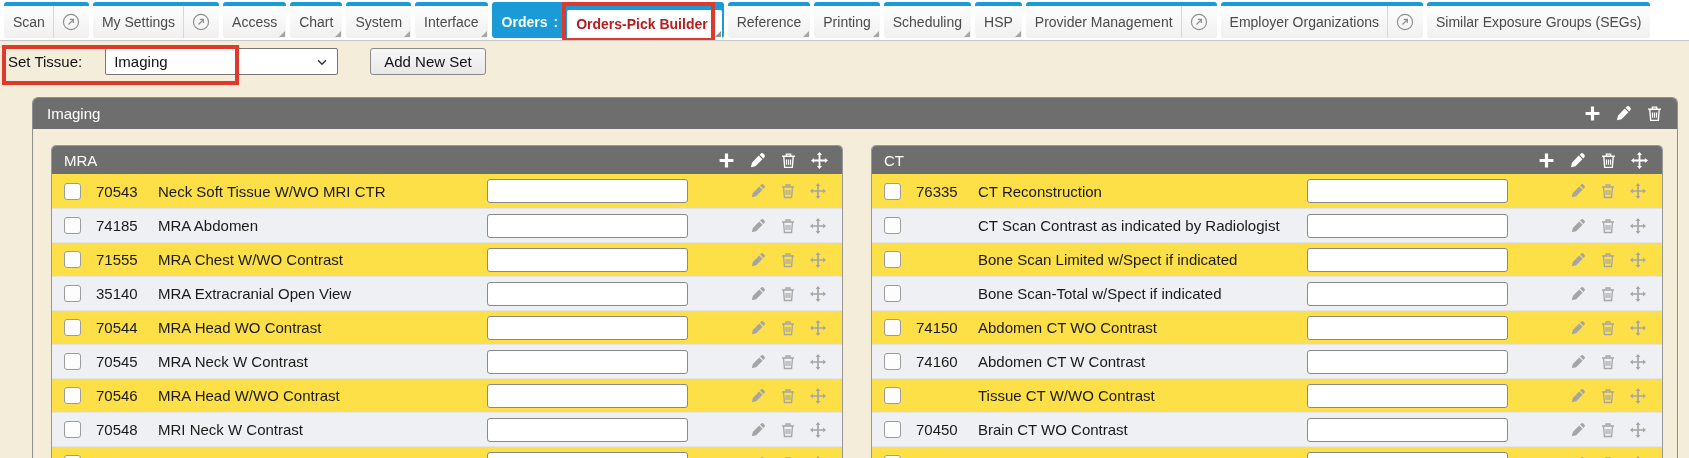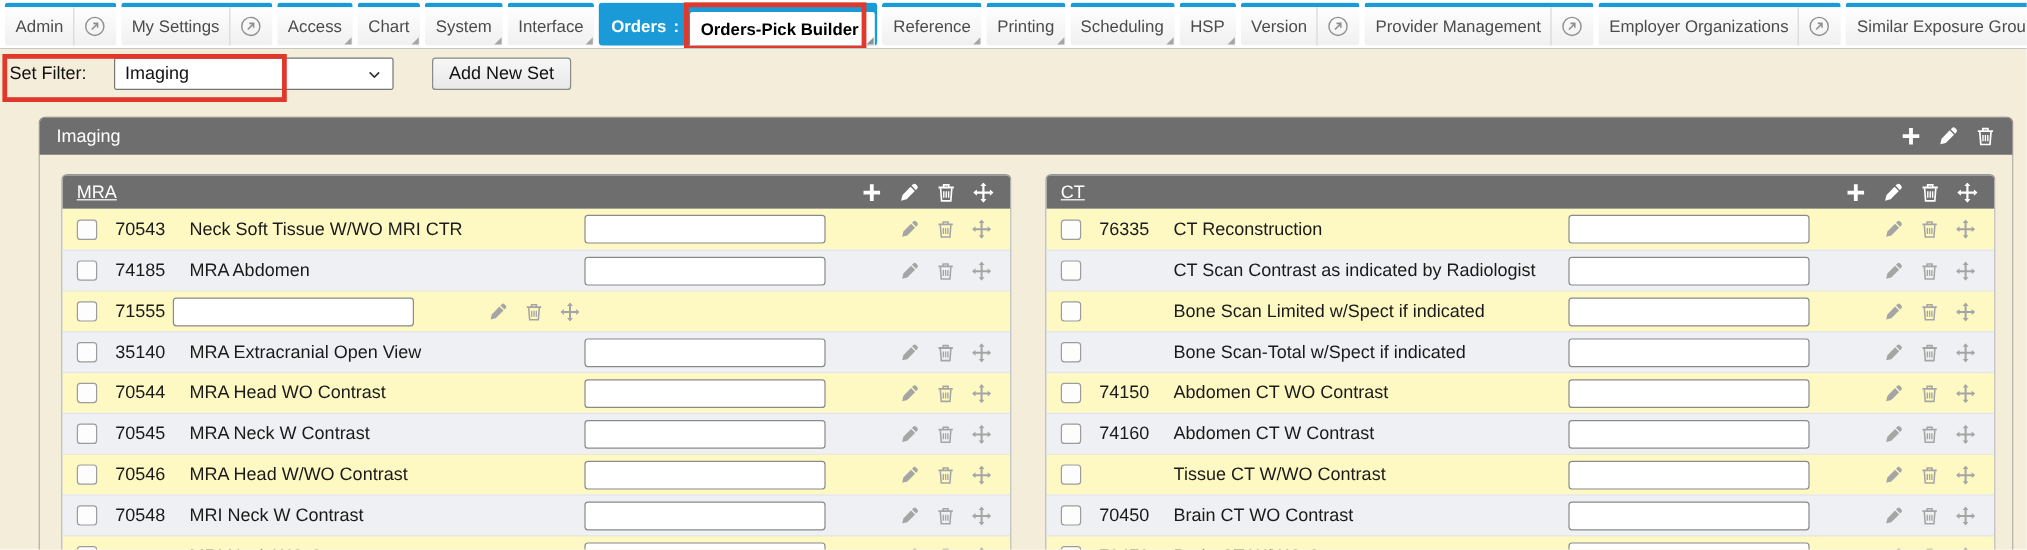--- a/index.html
+++ b/index.html
@@ -15,21 +15,21 @@
     background:linear-gradient(#fefefe,#f0f0f0);
     border-top:4px solid var(--blue); border-radius:3px; cursor:pointer; }
   .tab-ext { display:flex; align-items:center; align-self:stretch;
     margin-left:8px; padding-left:8px; border-left:1px solid #d8d8d8; color:#8f8f8f; }
   .tab-ext .ic { width:18px; height:18px; }
   .fold { position:absolute; right:1px; bottom:1px; width:0; height:0;
     border-left:6px solid transparent; border-bottom:6px solid #a6a6a6; }
   .tab-active { background:var(--blue); color:#fff; font-weight:bold; padding:0 2px 0 10px; }
   .tab-colon { margin:0 2px 0 6px; }
   .subtab { position:relative; display:flex; align-items:center; align-self:stretch;
-    margin:4px 0 0 7px; padding:0 14px 0 9px; background:#fff; color:#000000;
+    margin:4px 0 0 7px; padding:0 14px 0 9px; background:#fff; color:#b91c1c;
     font-weight:bold; border-radius:2px 2px 0 0; }
   .subtab .fold { border-bottom-color:#8f8f8f; }
 
   
   .annotation { position:absolute; border:4px solid var(--red); z-index:9; pointer-events:none; }
   .ann-tab { left:-5px; right:7px; top:-8px; bottom:-4px; }
   .ann-filter { left:2px; top:4px; width:237px; height:40px; }
 
   
   .content { position:relative; height:417px; background:var(--beige); }
@@ -50,47 +50,47 @@
     border:1px solid #8f8f8f; border-bottom:none; border-radius:6px 6px 0 0; }
   .panel-header { display:flex; align-items:center; height:31px; padding:0 14px;
     background:var(--hdr); color:#fff; border-radius:5px 5px 0 0; font-size:15px; }
   .panel-title { flex:1; }
   .imaging-body { display:flex; gap:28px; padding:16px 14px 0 18px; }
 
   .set-panel { flex:1; background:#fff; border:1px solid #979797; border-bottom:none;
     border-radius:5px 5px 0 0; overflow:hidden; }
   .set-header { display:flex; align-items:center; height:28px; padding:0 14px 0 12px;
     background:var(--hdr); color:#fff; font-size:15px; }
-  .set-title { flex:1;text-decoration:underline; }
+  .set-title { flex:1; }
   .hdr-icons { display:flex; align-items:center; gap:14px; }
   .icon-btn { background:none; border:none; padding:0; color:inherit; cursor:pointer; }
   .hdr-icons .icon-btn { width:17px; height:17px; }
 
-  .row { display:flex; align-items:center; height:34px; background:#fef9c3; font-size:15px; color:#1a1a1a; }
+  .row { display:flex; align-items:center; height:34px; background:#fde047; font-size:15px; color:#1a1a1a; }
   .row:nth-child(even) { background:var(--zebra); }
   .row + .row { border-top:1px solid #e4e4e4; }
   .cb { flex:none; width:17px; height:17px; margin-left:12px; background:#fdfdfd;
     border:1px solid #9c9c9c; border-radius:3px; cursor:pointer; padding:0; }
   .code { flex:none; width:48px; margin-left:15px; }
   .desc { flex:1; margin-left:14px; white-space:nowrap; overflow:hidden; }
   .note-input { flex:none; width:201px; height:24px; margin-right:62px; padding:0 5px;
     background:#fff; border:1px solid #8a8a8a; border-radius:3px; font-size:14px;
     font-family:"Liberation Sans","DejaVu Sans",sans-serif; }
   .row-icons { display:flex; gap:14px; margin-right:16px; color:#a5a5a5; }
   .row-icons .icon-btn { width:16px; height:16px; }
 
   .ic { display:inline-block; }
   .ic svg, .icon-btn svg { display:block; width:100%; height:100%; }
 </style>
 </head>
 <body>
 
 <div class="tab-bar" id="tabBar">
     <div class="tab">
-      <span>Admin</span>
+      <span>Scan</span>
       <span class="tab-ext">
         <span class="ic ">
           <svg viewBox="0 0 20 20" fill="none" stroke="currentColor">
             <circle cx="10" cy="10" r="8.4" stroke-width="1.3"></circle>
             <path stroke-width="1.4" d="M7.2 12.8L12.6 7.4M8.6 7.2h4v4"></path>
           </svg>
         </span>
       </span>
     </div>
     <div class="tab">
@@ -139,31 +139,20 @@
     </div>
     <div class="tab">
       <span>Scheduling</span>
       <span class="fold"></span>
     </div>
     <div class="tab">
       <span>HSP</span>
       <span class="fold"></span>
     </div>
     <div class="tab">
-      <span>Version</span>
-      <span class="tab-ext">
-        <span class="ic ">
-          <svg viewBox="0 0 20 20" fill="none" stroke="currentColor">
-            <circle cx="10" cy="10" r="8.4" stroke-width="1.3"></circle>
-            <path stroke-width="1.4" d="M7.2 12.8L12.6 7.4M8.6 7.2h4v4"></path>
-          </svg>
-        </span>
-      </span>
-    </div>
-    <div class="tab">
       <span>Provider Management</span>
       <span class="tab-ext">
         <span class="ic ">
           <svg viewBox="0 0 20 20" fill="none" stroke="currentColor">
             <circle cx="10" cy="10" r="8.4" stroke-width="1.3"></circle>
             <path stroke-width="1.4" d="M7.2 12.8L12.6 7.4M8.6 7.2h4v4"></path>
           </svg>
         </span>
       </span>
     </div>
@@ -179,21 +168,21 @@
       </span>
     </div>
     <div class="tab">
       <span>Similar Exposure Groups (SEGs)</span>
     </div>
   </div>
 
 <div class="content">
 
   <div class="filter-bar">
-    <span class="filter-label">Set Filter:</span>
+    <span class="filter-label">Set Tissue:</span>
     <div class="set-select">
       <span>Imaging</span>
       <span class="ic">
           <svg viewBox="0 0 16 16" fill="none" stroke="currentColor">
             <path stroke-width="1.6" d="M3.5 6l4.5 4.5L12.5 6"></path>
           </svg>
         </span>
     </div>
     <button class="add-btn">Add New Set</button>
     <div class="annotation ann-filter"></div>
@@ -279,20 +268,21 @@
                     </svg></span></button>
                 <button class="icon-btn"><span class="ic " style="width: 100%; height: 100%;"><svg viewBox="0 0 16 16">
                       <path fill="currentColor" d="M8 0l2.4 2.9H5.6zM8 16l2.4-2.9H5.6zM0 8l2.9-2.4v4.8zM16 8l-2.9-2.4v4.8z"></path>
                       <path stroke="currentColor" stroke-width="1.7" d="M8 2.2v11.6M2.2 8h11.6"></path>
                     </svg></span></button>
               </div>
             </div>
             <div class="row">
               <button class="cb"></button>
               <span class="code">71555</span>
+              <span class="desc">MRA Chest W/WO Contrast</span>
               <input class="note-input" type="text" value="" style="">
               <div class="row-icons">
                 <button class="icon-btn"><span class="ic " style="width: 100%; height: 100%;"><svg viewBox="0 0 16 16">
                       <path fill="currentColor" d="M10.9 1.7a1.9 1.9 0 0 1 2.7 0l.7.7a1.9 1.9 0 0 1 0 2.7l-.9.9-3.4-3.4 .9-.9zM9.2 3.4l3.4 3.4-6.5 6.5-4.3 1 1-4.3 6.4-6.6z"></path>
                     </svg></span></button>
                 <button class="icon-btn"><span class="ic " style="width: 100%; height: 100%;"><svg viewBox="0 0 16 16" fill="none" stroke="currentColor">
                       <path stroke-width="1.5" d="M2 4h12"></path>
                       <path stroke-width="1.3" d="M6 3.8V2h4v1.8"></path>
                       <path stroke-width="1.3" d="M3.6 4.6l.8 9.9h7.2l.8-9.9"></path>
                       <path stroke-width="1.1" d="M6.1 7v5M8 7v5M9.9 7v5"></path>

